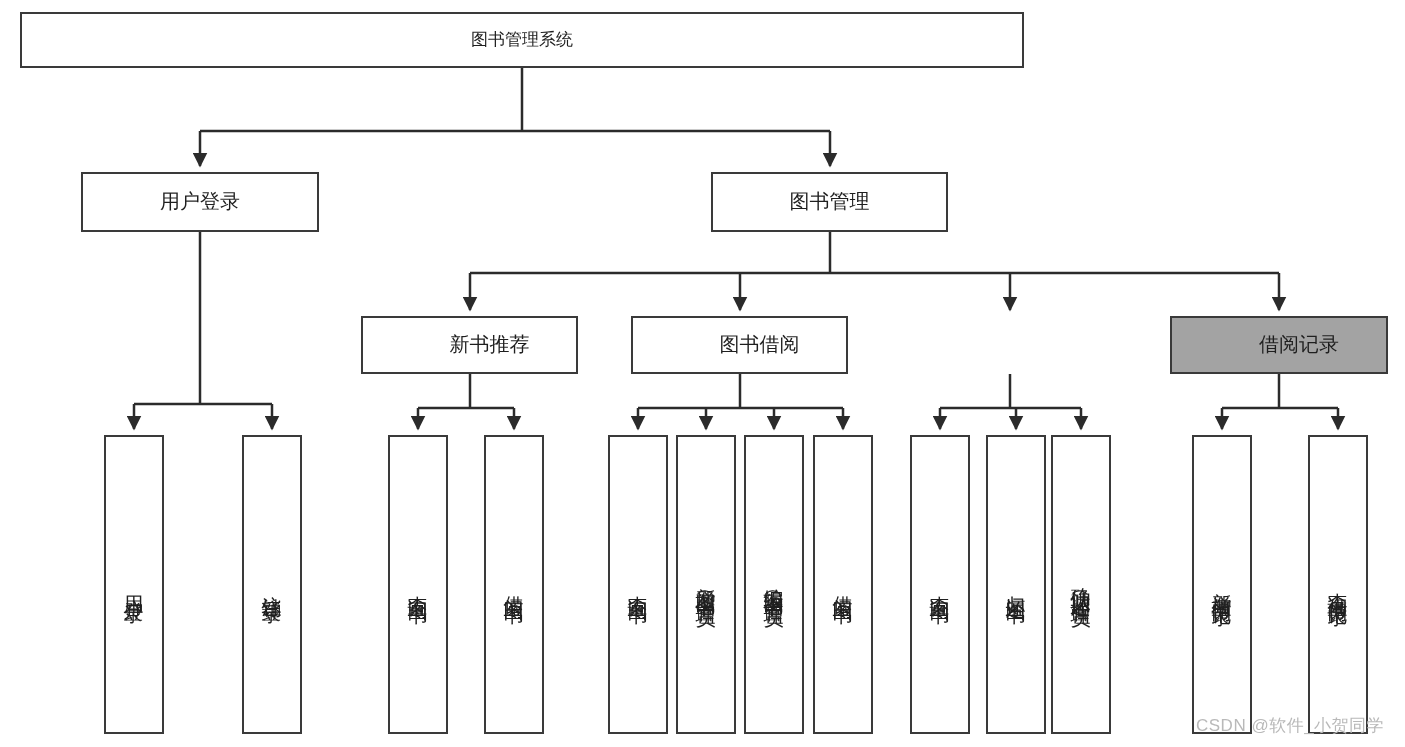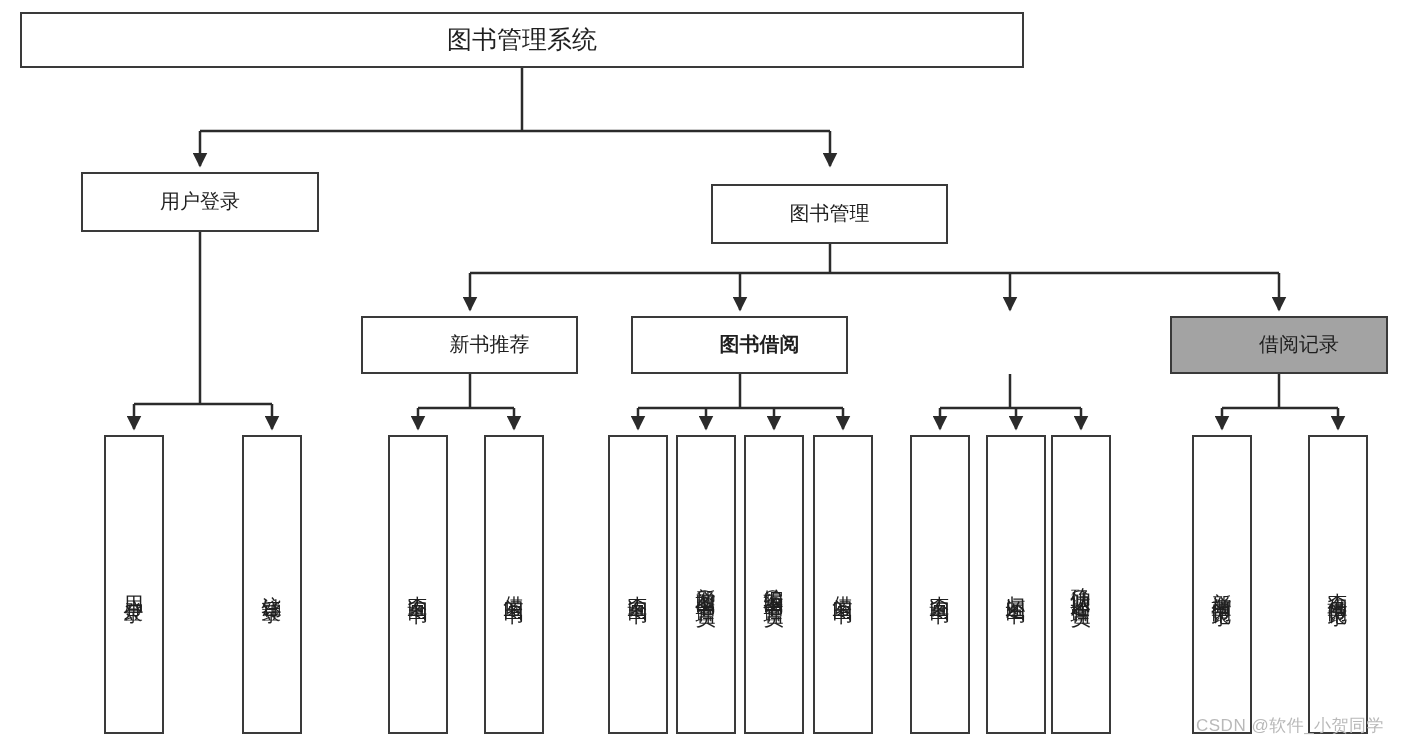--- a/index.html
+++ b/index.html
@@ -31,21 +31,21 @@
     background: #ffffff;
     border: 2px solid #3a3a3a;
     display: flex;
     align-items: center;
     justify-content: center;
     color: #1f1f1f;
     text-align: center;
     line-height: 1.18;
   }
   .node.root {
-    font-size: 25px;
+    font-size: 17px;
   }
   .node.level2 {
     font-size: 20px;
   }
   .node.level3 {
     font-size: 20px;
     padding-left: 40px;
   }
   .node.leaf {
     font-size: 20px;
@@ -127,28 +127,28 @@
     </g>
   </svg>
 
   <div class="node root" style="left: 20px; top: 12px; width: 1004px; height: 56px; border-color: rgb(58, 58, 58); color: rgb(31, 31, 31); background: rgb(255, 255, 255);">
     <span>图书管理系统</span>
   </div>
 
   <div class="node level2" style="left: 81px; top: 172px; width: 238px; height: 60px; border-color: rgb(58, 58, 58); color: rgb(31, 31, 31); background: rgb(255, 255, 255);">
     <span>用户登录</span>
   </div>
-  <div class="node level2" style="left: 711px; top: 184px; width: 237px; height: 60px; border-color: rgb(58, 58, 58); color: rgb(31, 31, 31); background: rgb(255, 255, 255);">
+  <div class="node level2" style="left: 711px; top: 172px; width: 237px; height: 60px; border-color: rgb(58, 58, 58); color: rgb(31, 31, 31); background: rgb(255, 255, 255);">
     <span>图书管理</span>
   </div>
 
   <div class="node level3" style="left: 361px; top: 316px; width: 217px; height: 58px; border-color: rgb(58, 58, 58); color: rgb(31, 31, 31); background: rgb(255, 255, 255);">
     <span>新书推荐</span>
   </div>
-  <div class="node level3" style="left: 631px; top: 316px; width: 217px; height: 58px; border-color: rgb(58, 58, 58); color: rgb(31, 31, 31); background: rgb(255, 255, 255); font-weight: bold;">
+  <div class="node level3" style="left: 631px; top: 316px; width: 217px; height: 58px; border-color: rgb(58, 58, 58); color: rgb(31, 31, 31); background: rgb(255, 255, 255);">
     <span>图书借阅</span>
   </div>
   <div class="node level3" style="left: 1170px; top: 316px; width: 218px; height: 58px; border-color: rgb(58, 58, 58); color: rgb(31, 31, 31); background: #a3a3a3;">
     <span>借阅记录</span>
   </div>
 
   <div class="node leaf" style="left: 104px; top: 435px; width: 60px; height: 299px; border-color: rgb(58, 58, 58); color: rgb(31, 31, 31); background: rgb(255, 255, 255);">
     <span class="vtext">用户登录</span>
   </div>
   <div class="node leaf" style="left: 242px; top: 435px; width: 60px; height: 299px; border-color: rgb(58, 58, 58); color: rgb(31, 31, 31); background: rgb(255, 255, 255);">

